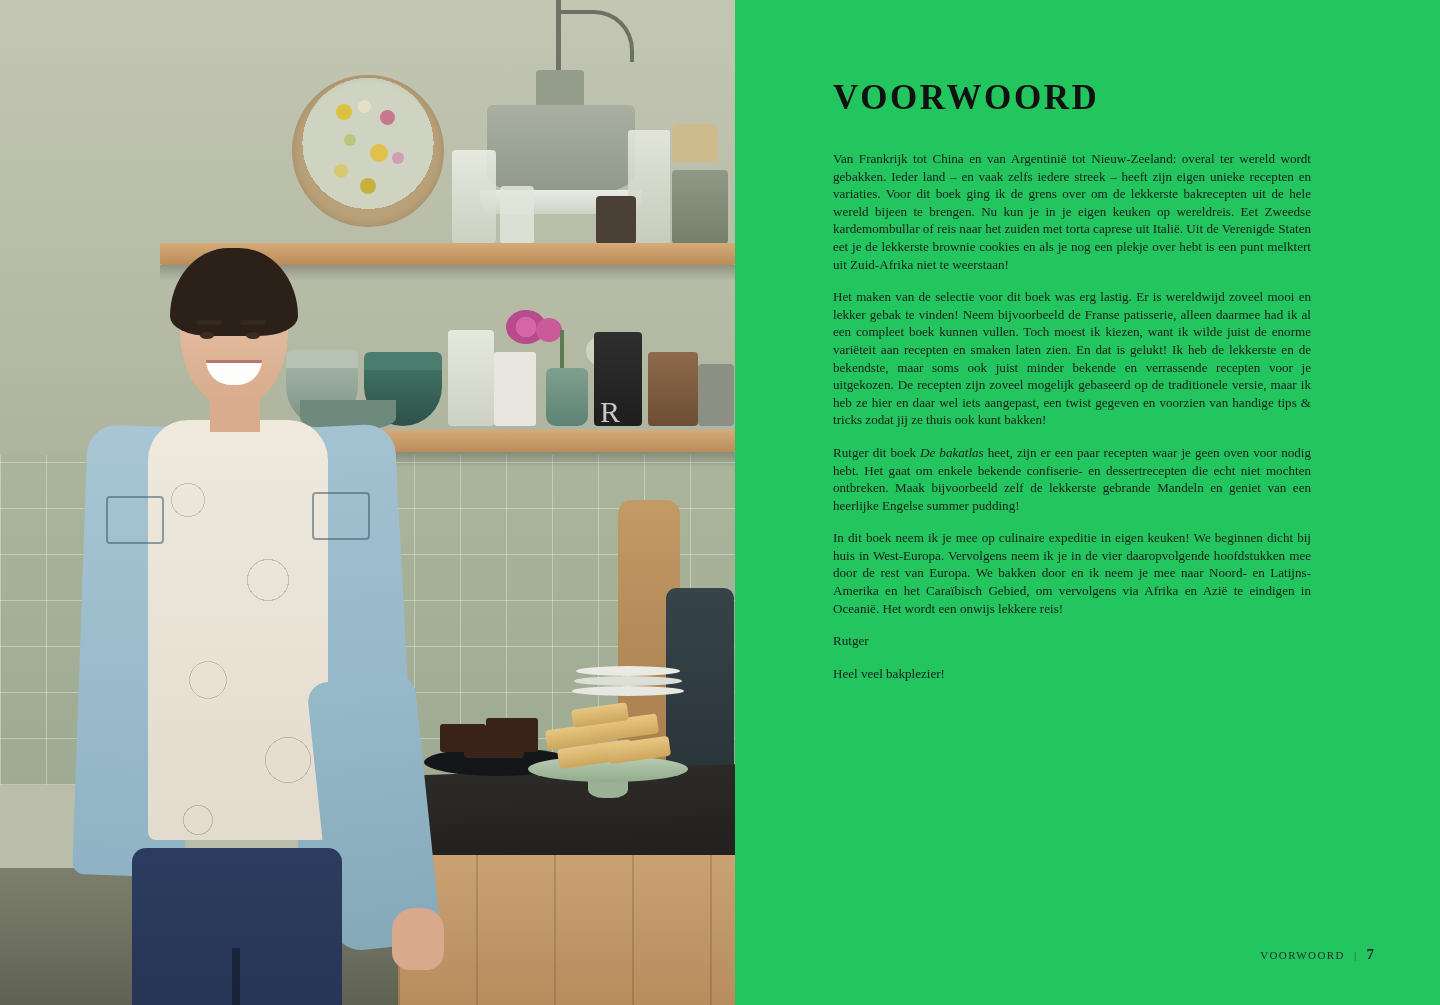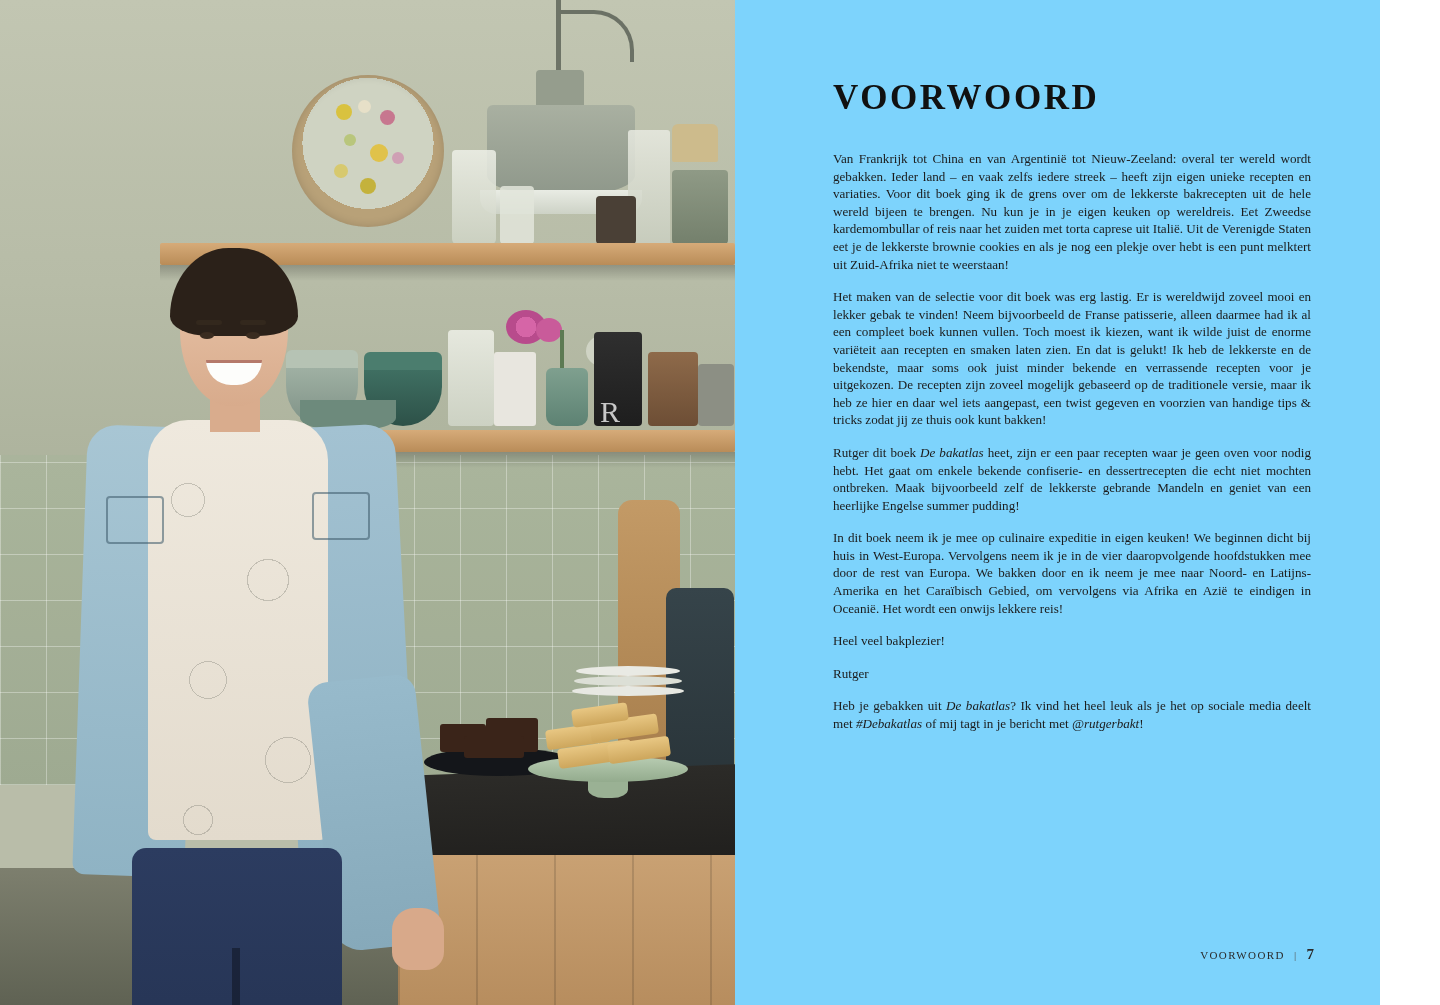--- a/index.html
+++ b/index.html
@@ -232,23 +232,23 @@
   .hand { position:absolute; left:372px; top:660px; width:52px; height:62px;
     background:#d8a98a; border-radius: 22px 22px 18px 18px; }
   .jeans { position:absolute; left:112px; top:600px; width:210px; height:405px;
     background: linear-gradient(180deg,#2c3c60,#1f2c48); border-radius: 14px 14px 0 0; }
   .jeans-split { position:absolute; left:212px; top:700px; width:8px; height:305px;
     background: rgba(0,0,0,.35); }
 
   
   .page-right {
     position: relative;
-    width: 645px;
+    width: 705px;
     height: 1005px;
-    background: #7dd3fc;
+    background: #22c55e;
   }
   .text-col {
     position: absolute;
     left: 98px;
     top: 78px;
     width: 478px;
   }
   h1.title {
     font-family: "Liberation Serif", serif;
     font-weight: bold;
@@ -392,25 +392,24 @@
       <h1 class="title">VOORWOORD</h1>
 
       <p class="body">Van Frankrijk tot China en van Argentinië tot Nieuw-Zeeland: overal ter wereld wordt gebakken. Ieder land – en vaak zelfs iedere streek – heeft zijn eigen unieke recepten en variaties. Voor dit boek ging ik de grens over om de lekkerste bakrecepten uit de hele wereld bijeen te brengen. Nu kun je in je eigen keuken op wereldreis. Eet Zweedse kardemombullar of reis naar het zuiden met torta caprese uit Italië. Uit de Verenigde Staten eet je de lekkerste brownie cookies en als je nog een plekje over hebt is een punt melktert uit Zuid-Afrika niet te weerstaan!</p>
 
       <p class="body">Het maken van de selectie voor dit boek was erg lastig. Er is wereldwijd zoveel mooi en lekker gebak te vinden! Neem bijvoorbeeld de Franse patisserie, alleen daarmee had ik al een compleet boek kunnen vullen. Toch moest ik kiezen, want ik wilde juist de enorme variëteit aan recepten en smaken laten zien. En dat is gelukt! Ik heb de lekkerste en de bekendste, maar soms ook juist minder bekende en verrassende recepten voor je uitgekozen. De recepten zijn zoveel mogelijk gebaseerd op de traditionele versie, maar ik heb ze hier en daar wel iets aangepast, een twist gegeven en voorzien van handige tips &amp; tricks zodat jij ze thuis ook kunt bakken!</p>
 
       <p class="body"><span>Rutger dit boek </span><em>De bakatlas</em><span> heet, zijn er een paar recepten waar je geen oven voor nodig hebt. Het gaat om enkele bekende confiserie- en dessertrecepten die echt niet mochten ontbreken. Maak bijvoorbeeld zelf de lekkerste gebrande Mandeln en geniet van een heerlijke Engelse summer pudding!</span></p>
 
       <p class="body">In dit boek neem ik je mee op culinaire expeditie in eigen keuken! We beginnen dicht bij huis in West-Europa. Vervolgens neem ik je in de vier daaropvolgende hoofdstukken mee door de rest van Europa. We bakken door en ik neem je mee naar Noord- en Latijns-Amerika en het Caraïbisch Gebied, om vervolgens via Afrika en Azië te eindigen in Oceanië. Het wordt een onwijs lekkere reis!</p>
 
+      <p class="body">Rutger</p>
+
       <p class="body">Heel veel bakplezier!</p>
 
-      <p class="body">Rutger</p>
-
-      <p class="body"><span>Heb je gebakken uit </span><em>De bakatlas</em><span>? Ik vind het heel leuk als je het op sociale media deelt met </span><em>#Debakatlas</em><span> of mij tagt in je bericht met </span><em>@rutgerbakt</em><span>!</span></p>
     </div>
 
     <div class="folio">
       <span>VOORWOORD</span>
       <span class="bar">|</span>
       <span class="num">7</span>
     </div>
   </div>
 
 </div>

